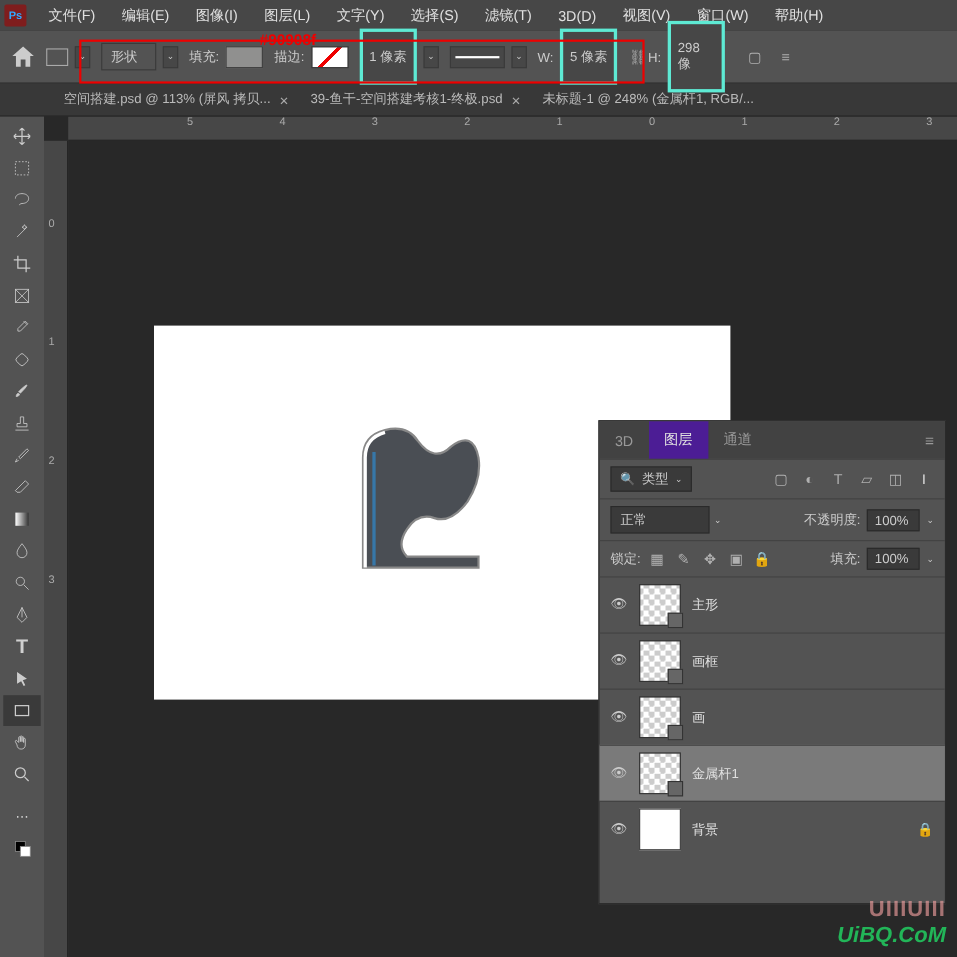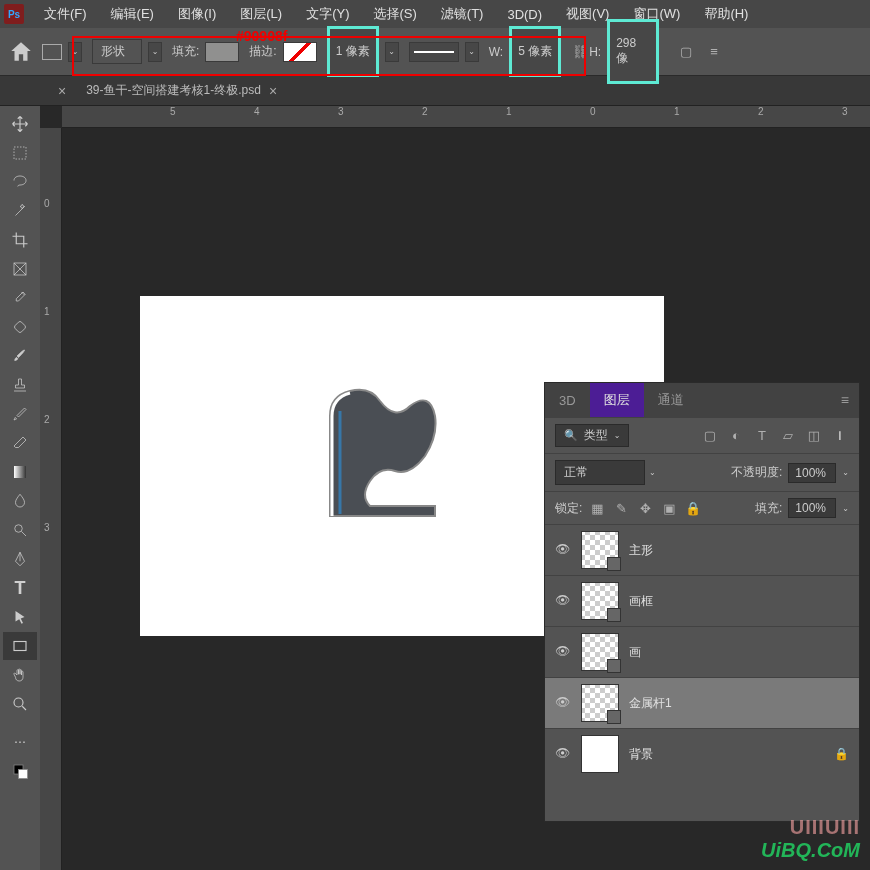--- a/index.html
+++ b/index.html
@@ -117,25 +117,29 @@
   <div class="opt-group">
     <span class="opt-label">H:</span>
     <div class="opt-input">298 像</div>
   </div>
   <div class="panel-icon" style="margin-left:8px">▢</div>
   <div class="panel-icon" style="margin-left:10px">≡</div>
 </div>
 
 <div class="tabsbar">
   <div class="tab">
+    <span>空间搭建.psd @ 113% (屏风 拷贝...</span>
     <span class="tab-close">×</span>
   </div>
   <div class="tab">
     <span>39-鱼干-空间搭建考核1-终极.psd</span>
     <span class="tab-close">×</span>
+  </div>
+  <div class="tab">
+    <span>未标题-1 @ 248% (金属杆1, RGB/...</span>
   </div>
 </div>
 
 <div class="main">
   <div class="toolbar">
     <div class="tool">
         <svg viewBox="0 0 24 24" stroke="#ccc" fill="none" stroke-width="1.5">
           <path d="M12 2v20M2 12h20M12 2l-3 3M12 2l3 3M12 22l-3-3M12 22l3-3M2 12l3-3M2 12l3 3M22 12l-3-3M22 12l-3 3"></path>
         </svg>
       </div>

